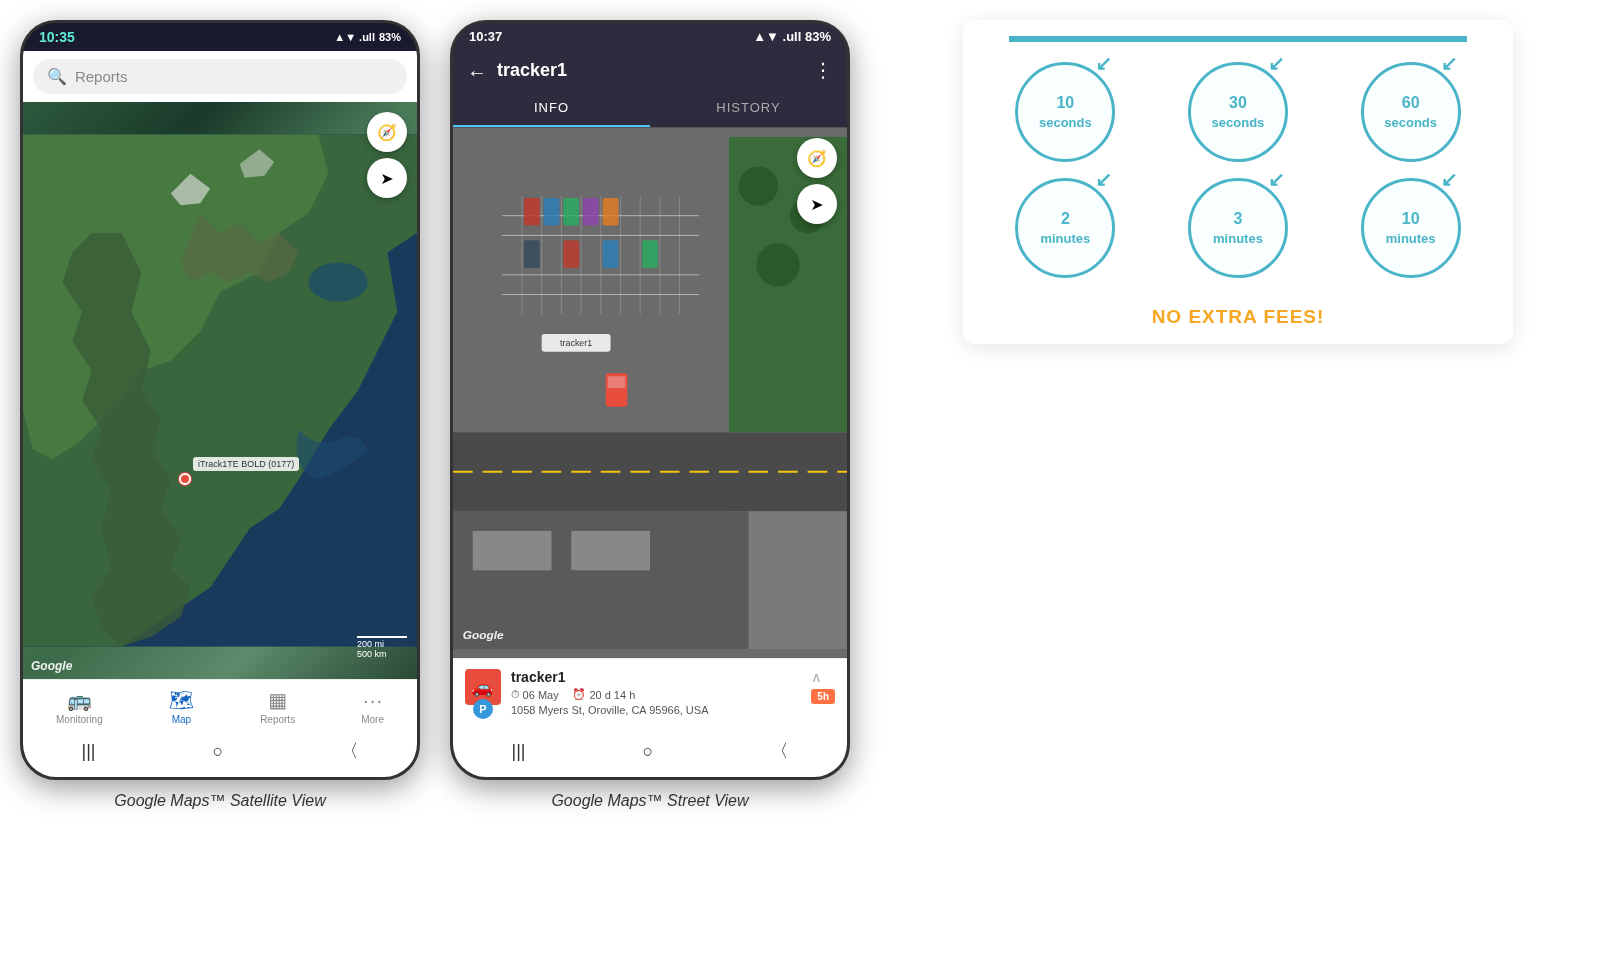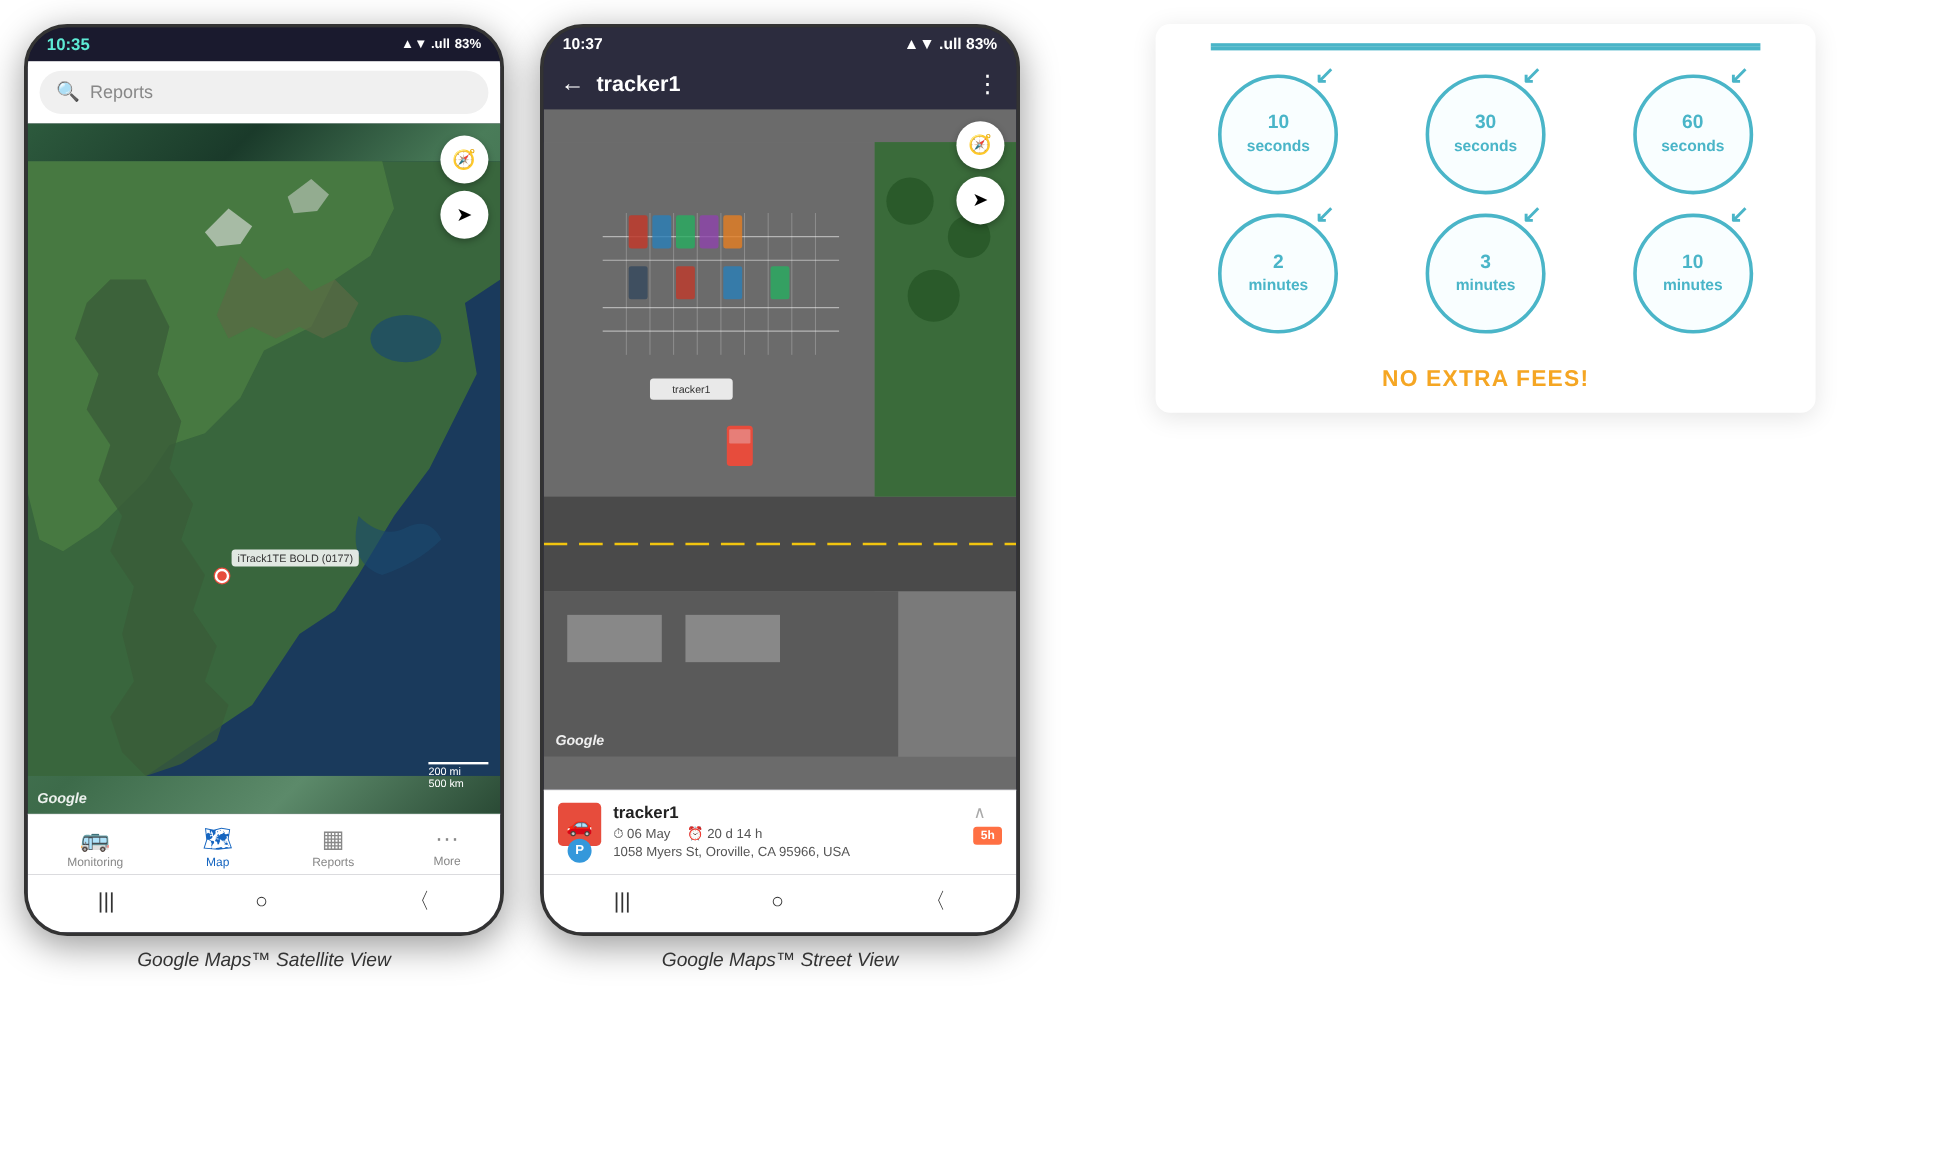--- a/index.html
+++ b/index.html
@@ -516,20 +516,24 @@
         <span>83%</span>
       </span>
     </div>
 
     <div class="tracker-header">
       <span class="back-btn">←</span>
       <span class="tracker-title">tracker1</span>
       <span class="menu-dots">⋮</span>
     </div>
 
+    <div class="tabs-bar">
+      <div class="tab active">INFO</div>
+      <div class="tab">HISTORY</div>
+    </div>
 
     <div class="street-map">
       <div class="aerial-map">
         <svg width="100%" height="100%" viewBox="0 0 400 520" xmlns="http://www.w3.org/2000/svg">
 
           <rect width="400" height="520" fill="#7a7a7a"></rect>
 
           <rect x="0" y="0" width="280" height="400" fill="#6b6b6b"></rect>
 
           <line x1="50" y1="80" x2="250" y2="80" stroke="#fff" stroke-width="1" opacity="0.5"></line>

